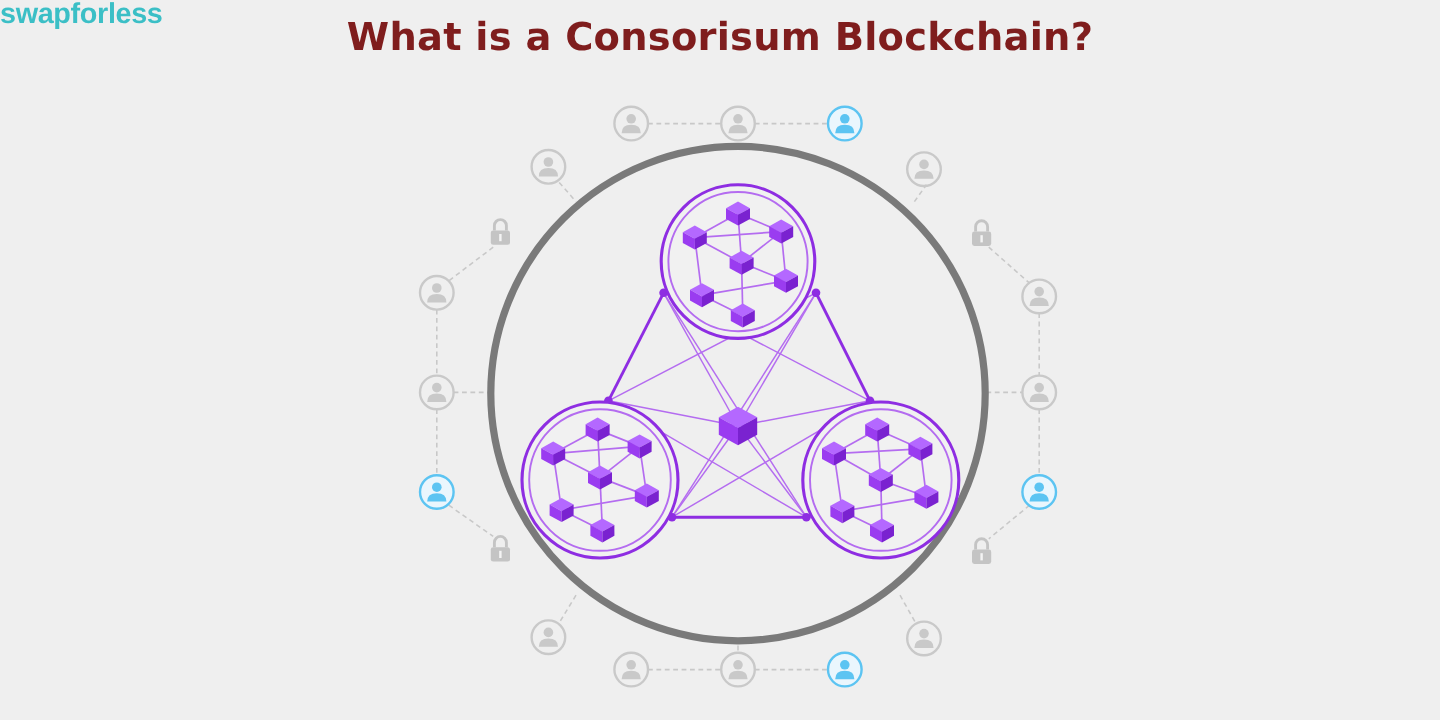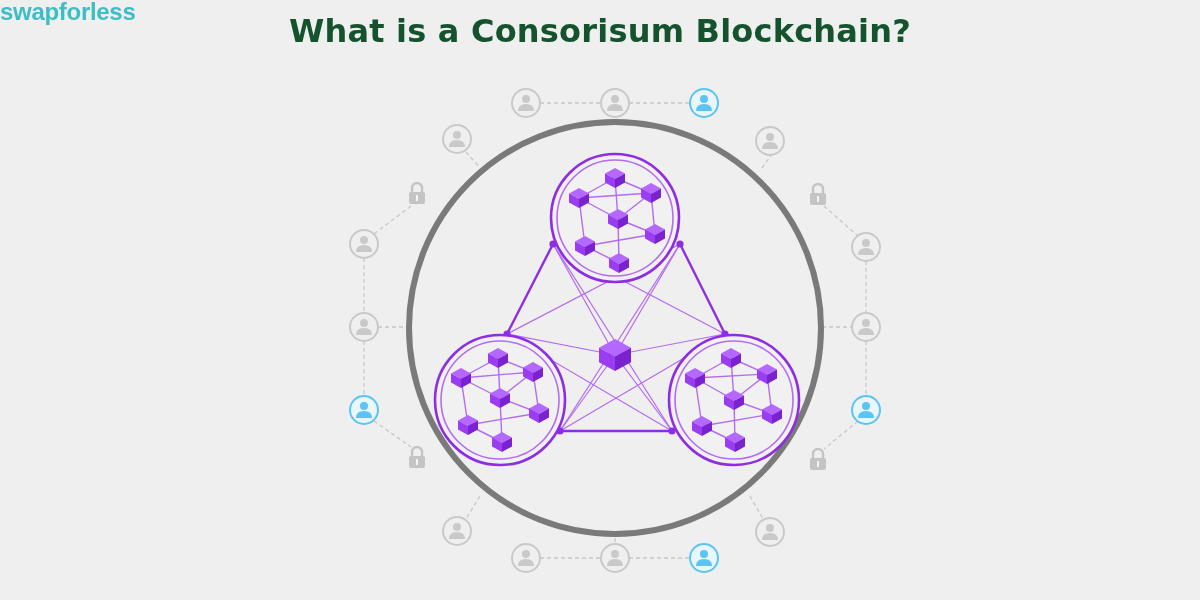--- a/index.html
+++ b/index.html
@@ -12,21 +12,21 @@
     .brand {
       position: absolute; left: 0; top: -2px;
       font-family: "Liberation Sans", sans-serif;
       font-weight: 700; font-size: 24px; letter-spacing: -0.3px;
       color: #3bbfc6;
     }
     .title {
       position: absolute; left: 0; right: 0; top: 12px;
       text-align: center;
       font-family: "DejaVu Sans", sans-serif;
-      font-size: 32px; font-weight: 600; color: #14532d;
+      font-size: 32px; font-weight: 600; color: #7f1d1d;
       letter-spacing: 0.2px;
     }
     #diagram { position: absolute; left: 0; top: 0; width: 1200px; height: 600px; }
   </style>
 </head>
 <body>
 
 <div class="brand">swapforless</div>
 <div class="title">What is a Consorisum Blockchain?</div>
 

